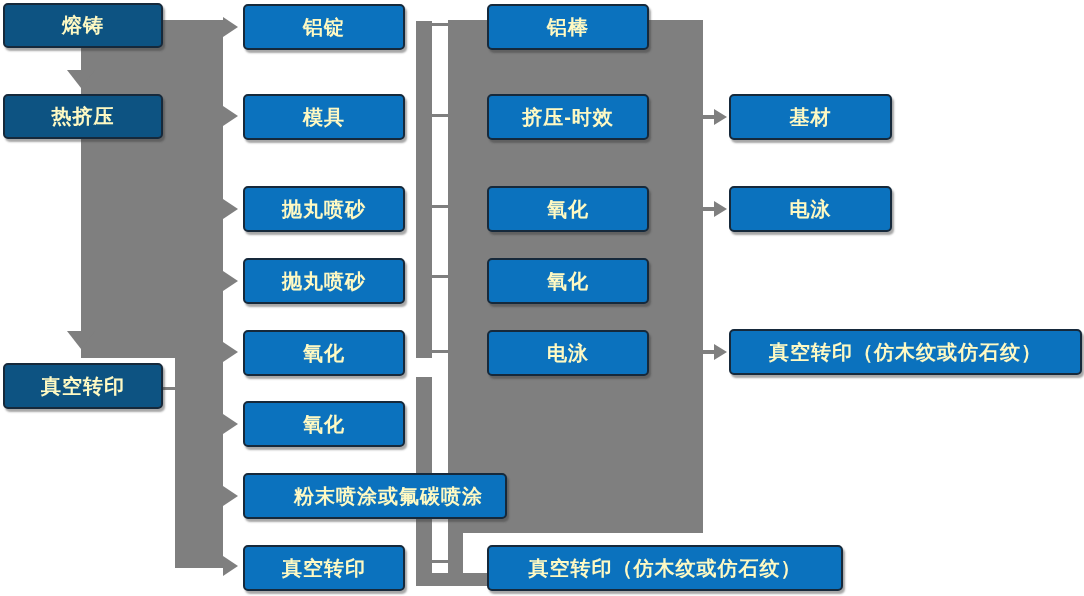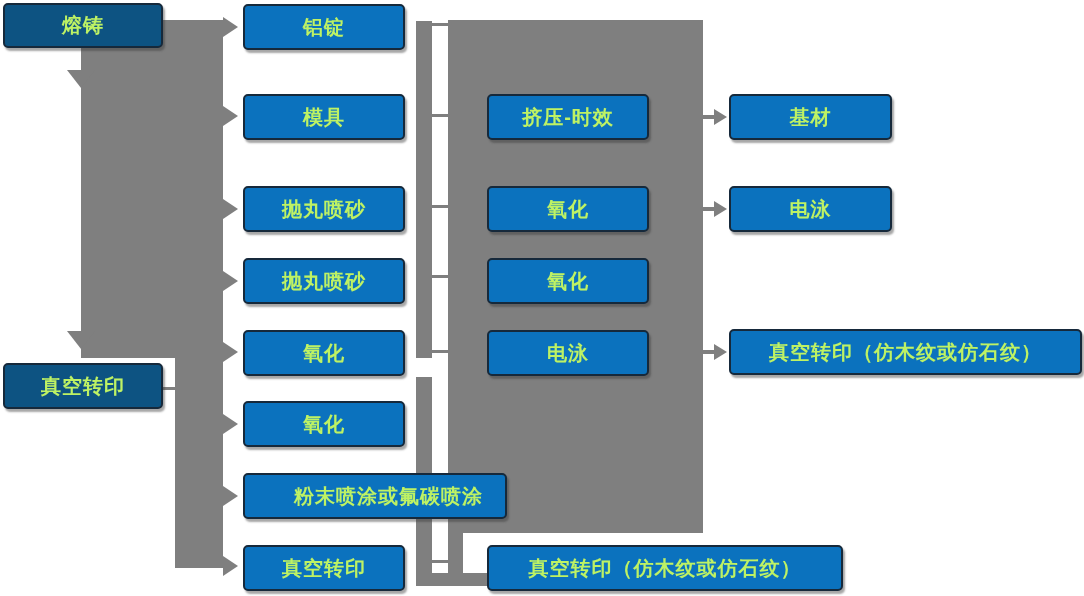--- a/index.html
+++ b/index.html
@@ -28,21 +28,21 @@
     position:absolute;width:0;height:0;z-index:1;
     border-top:8px solid transparent;
     border-bottom:8px solid transparent;
     border-left:13px solid #7F7F7F;
   }
   
   .node{
     position:absolute;z-index:2;
     display:flex;align-items:center;justify-content:center;
     box-sizing:border-box;
-    color:#bef264;
+    color:#fef9c3;
     font-size:20px;font-weight:600;letter-spacing:1px;
     border:2px solid #16293B;
     border-radius:5px;
     box-shadow:2px 3px 2px rgba(60,60,60,0.45);
     white-space:nowrap;
   }
   .stage{background:#0D5382;}
   .proc{background:#0B72BE;}
 </style>
 </head>
@@ -81,31 +81,33 @@
   <div class="gray" style="left:432px;top:560px;width:16px;height:3px;"></div>
 
   <div class="gray" style="left:703px;top:115px;width:13px;height:4px;"></div>
   <div class="small-arrow-head" style="left:714px;top:109px;"></div>
   <div class="gray" style="left:703px;top:207px;width:13px;height:4px;"></div>
   <div class="small-arrow-head" style="left:714px;top:201px;"></div>
   <div class="gray" style="left:703px;top:350px;width:13px;height:4px;"></div>
   <div class="small-arrow-head" style="left:714px;top:344px;"></div>
 
   <div class="node stage" style="left:3px;top:3px;width:160px;height:45px;">熔铸</div>
+  <div class="node stage" style="left:3px;top:94px;width:160px;height:45px;">热挤压</div>
   <div class="node stage" style="left:3px;top:363px;width:160px;height:46px;">真空转印</div>
 
   <div class="node proc" style="left:243px;top:4px;width:162px;height:46px;">铝锭</div>
   <div class="node proc" style="left:243px;top:94px;width:162px;height:46px;">模具</div>
   <div class="node proc" style="left:243px;top:186px;width:162px;height:46px;">抛丸喷砂</div>
   <div class="node proc" style="left:243px;top:258px;width:162px;height:46px;">抛丸喷砂</div>
   <div class="node proc" style="left:243px;top:330px;width:162px;height:46px;">氧化</div>
   <div class="node proc" style="left:243px;top:401px;width:162px;height:46px;">氧化</div>
   <div class="node proc" style="left:243px;top:473px;width:264px;height:46px;padding-left:27px;">粉末喷涂或氟碳喷涂</div>
   <div class="node proc" style="left:243px;top:545px;width:162px;height:46px;">真空转印</div>
 
+  <div class="node proc" style="left:487px;top:4px;width:162px;height:46px;">铝棒</div>
   <div class="node proc" style="left:487px;top:94px;width:162px;height:46px;">挤压-时效</div>
   <div class="node proc" style="left:487px;top:186px;width:162px;height:46px;">氧化</div>
   <div class="node proc" style="left:487px;top:258px;width:162px;height:46px;">氧化</div>
   <div class="node proc" style="left:487px;top:330px;width:162px;height:46px;">电泳</div>
   <div class="node proc" style="left:487px;top:545px;width:356px;height:46px;">真空转印（仿木纹或仿石纹）</div>
 
   <div class="node proc" style="left:729px;top:94px;width:163px;height:46px;">基材</div>
   <div class="node proc" style="left:729px;top:186px;width:163px;height:46px;">电泳</div>
   <div class="node proc" style="left:729px;top:329px;width:353px;height:46px;">真空转印（仿木纹或仿石纹）</div>
 

